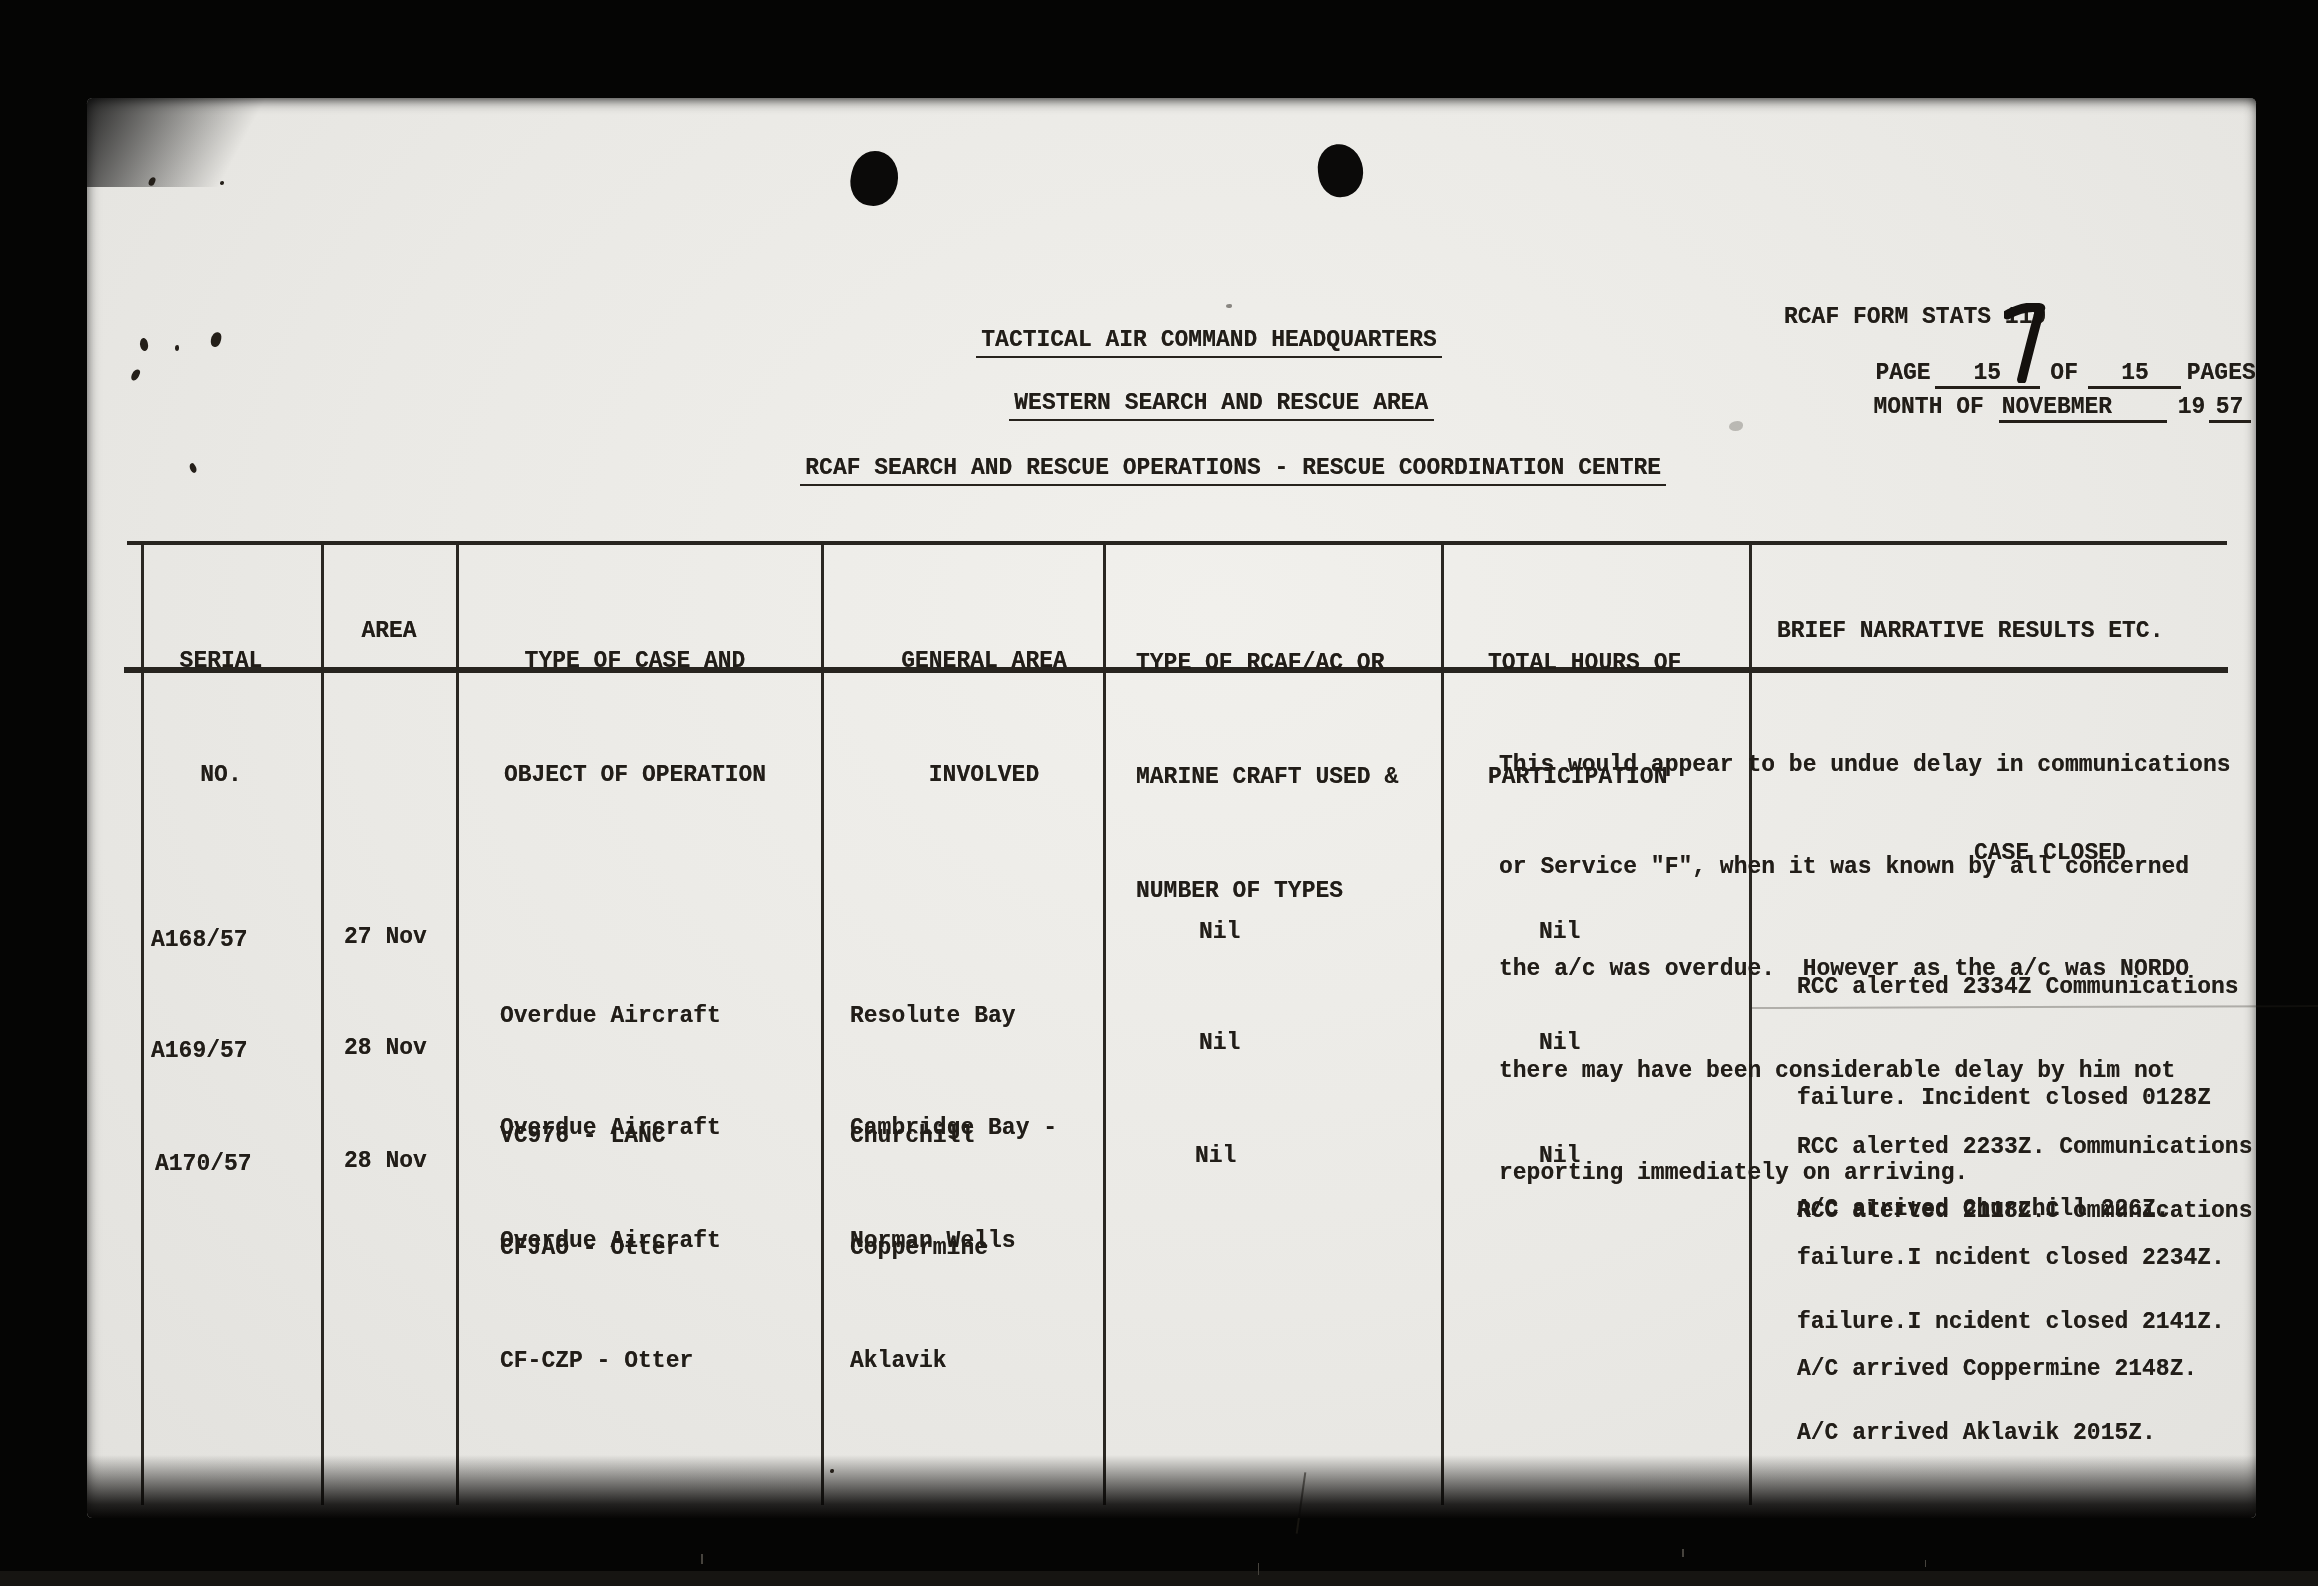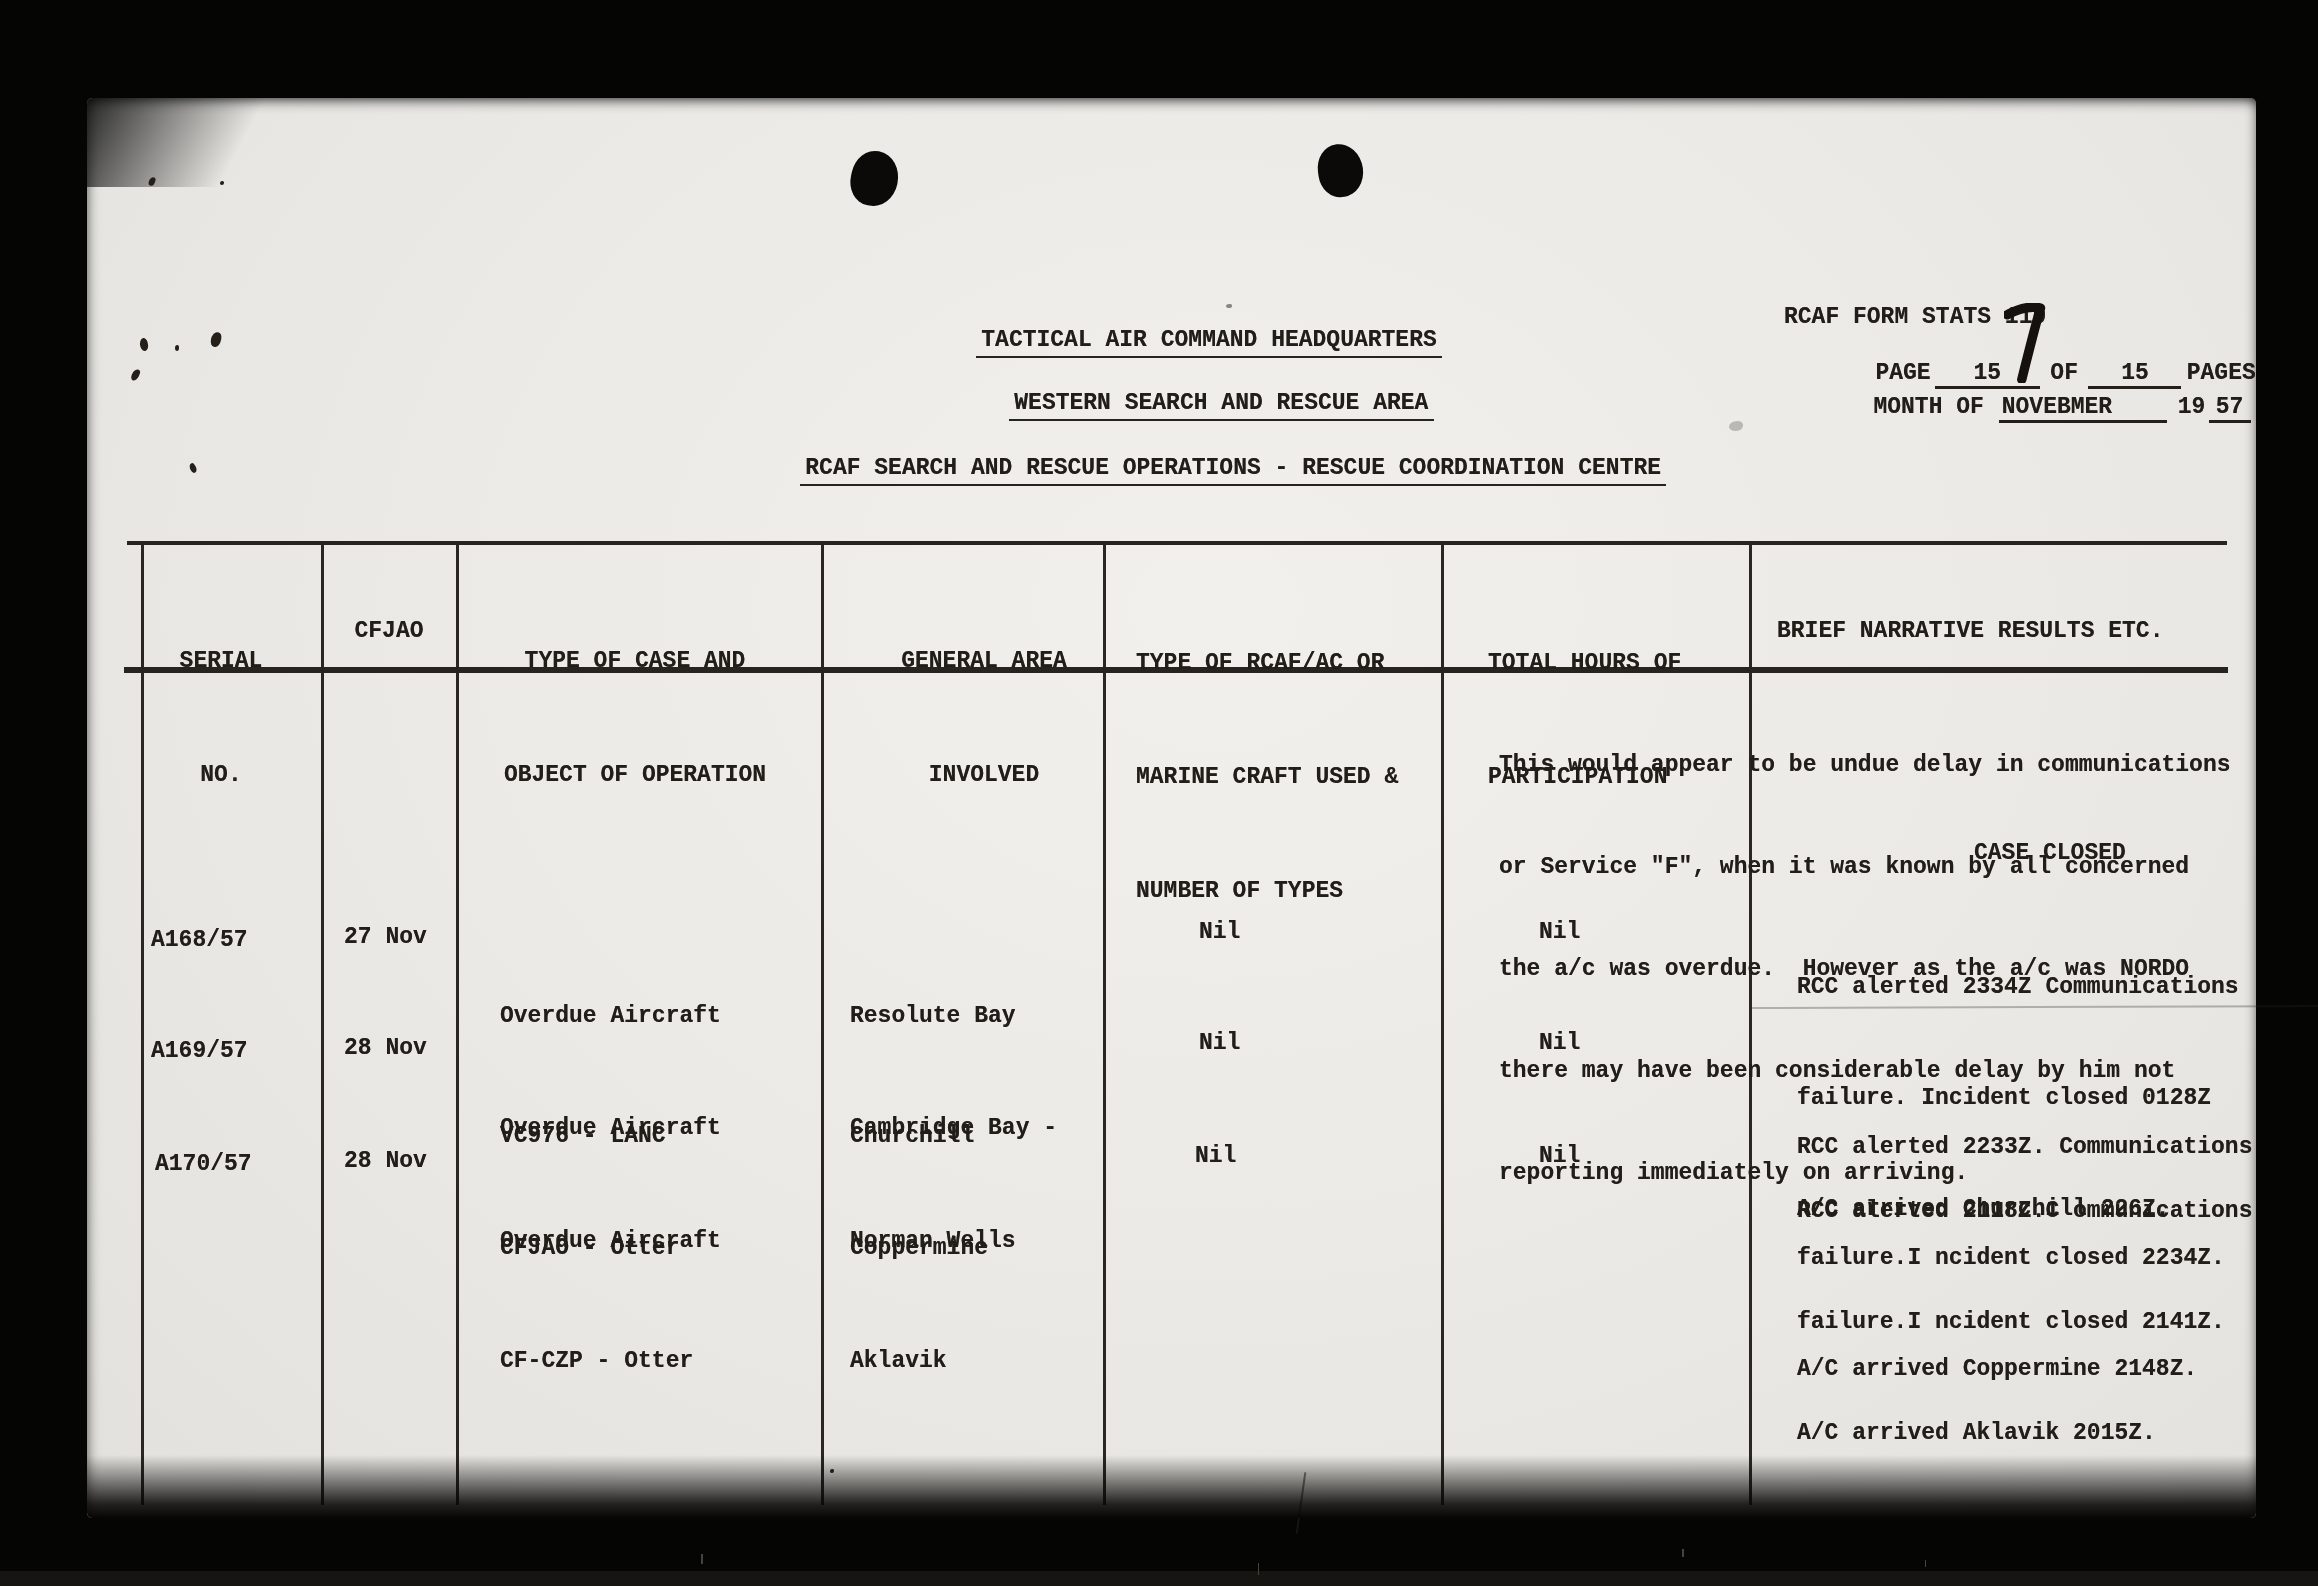--- a/index.html
+++ b/index.html
@@ -83,21 +83,21 @@
     <div class="vline" style="left:734px;top:443px;height:964px;"></div>
     <div class="vline" style="left:1016px;top:443px;height:964px;"></div>
     <div class="vline" style="left:1354px;top:443px;height:964px;"></div>
     <div class="vline" style="left:1662px;top:443px;height:964px;"></div>
 
     <div class="t ctr" style="left:54px;top:468px;width:160px;line-height:38px;">
       <div>SERIAL</div>
       <div>NO.</div>
     </div>
     <div class="t ctr" style="left:234px;top:468px;width:136px;">
-      <div>CFJAO</div>
+      <div>AREA</div>
     </div>
     <div class="t ctr" style="left:369px;top:468px;width:358px;line-height:38px;">
       <div>TYPE OF CASE AND</div>
       <div>OBJECT OF OPERATION</div>
     </div>
     <div class="t ctr" style="left:734px;top:468px;width:326px;line-height:38px;">
       <div>GENERAL AREA</div>
       <div>INVOLVED</div>
     </div>
     <div class="t" style="left:1049px;top:470px;line-height:38px;">

